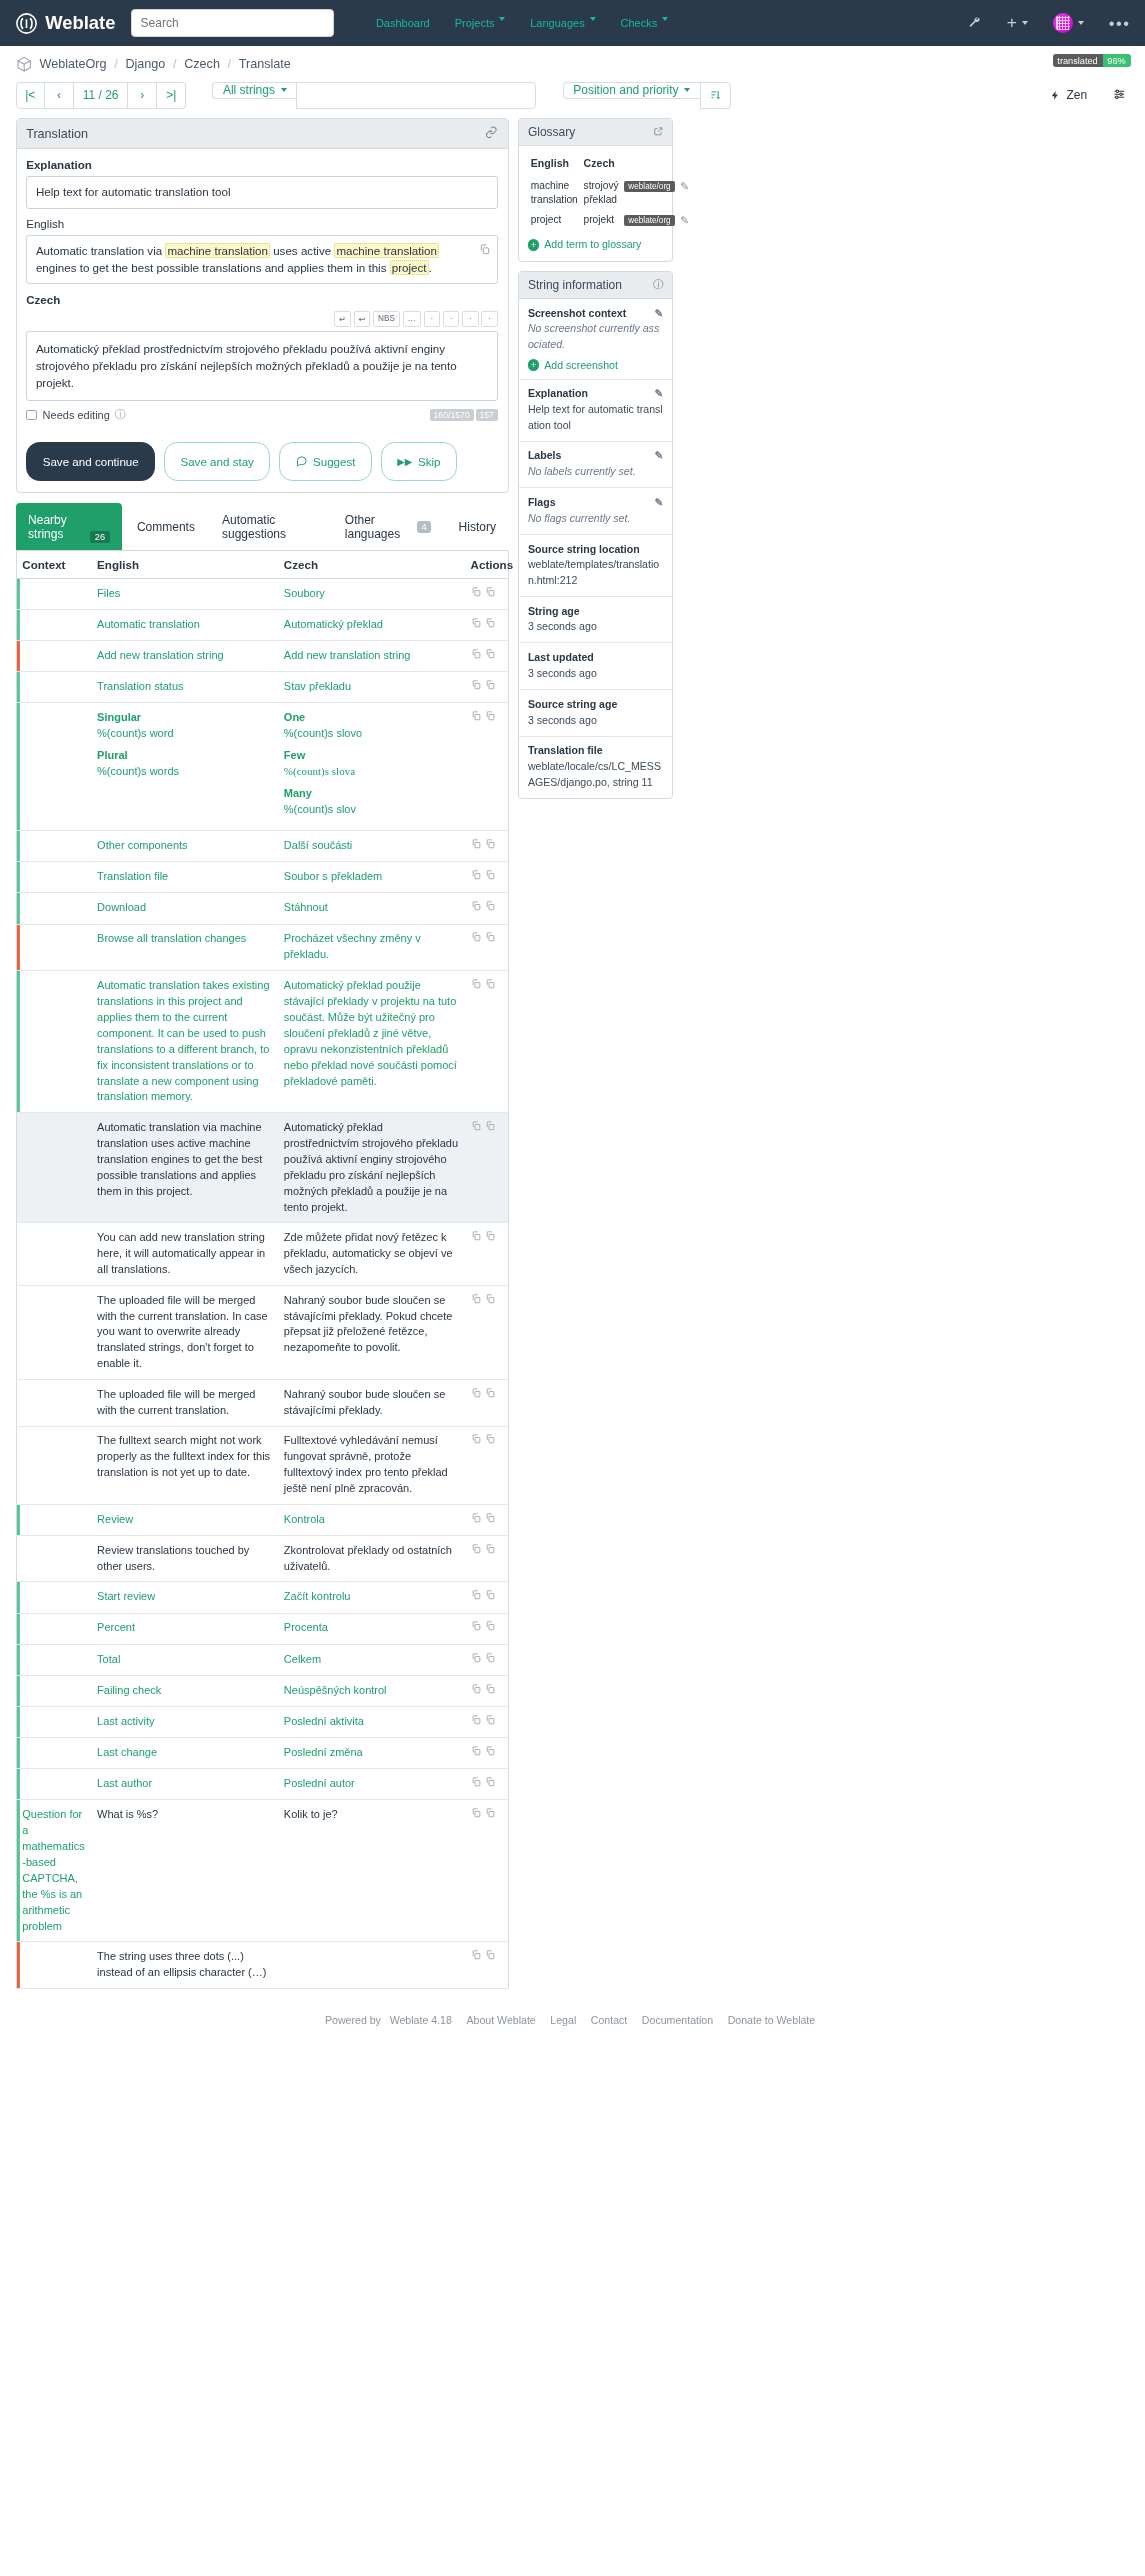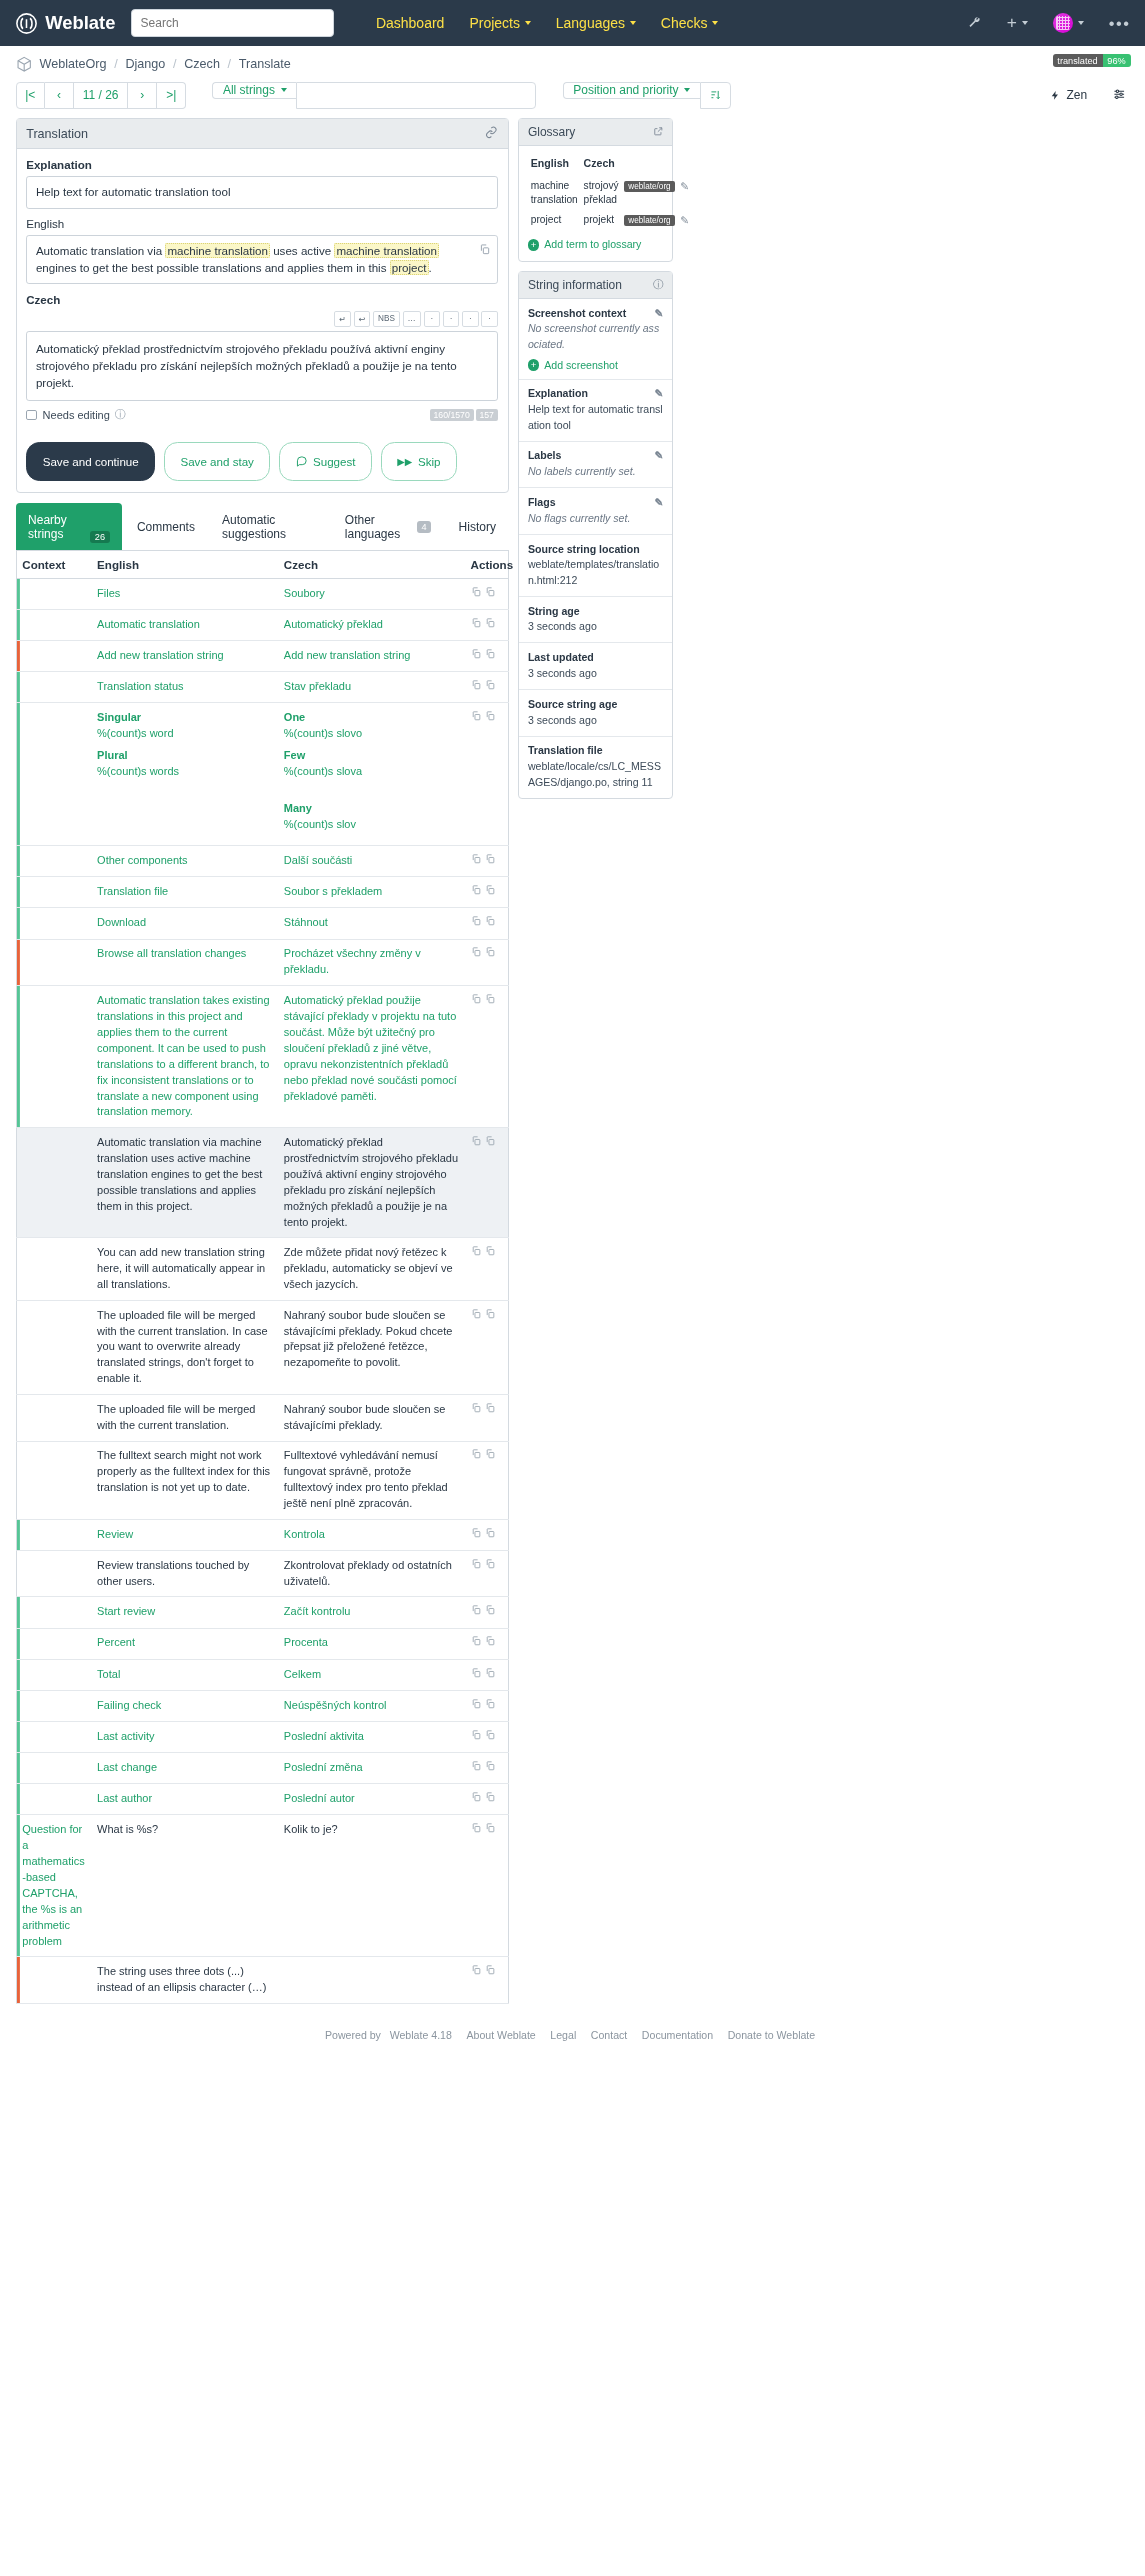--- a/index.html
+++ b/index.html
@@ -18,21 +18,21 @@
   }
   .brand { display:flex; align-items:center; gap:8.7px; color:#fff;
            font-size:18.4px; font-weight:600; margin-right:15.5px; }
   .brand-logo { width:21px; height:21px; }
   .nav-search {
     width:203px; height:28px; border-radius:3.9px; border:1px solid #cfd6dd;
     background:#fff; padding:0 8.7px; font-size:12px; color:#2a3744;
     font-family:"Liberation Sans", sans-serif; outline:none;
   }
   .nav-links { display:flex; align-items:center; gap:25px; margin-left:42px; }
-  .nav-link { color:#fde047; font-size:14px; display:flex; align-items:center; gap:4.8px; }
+  .nav-link { color:#14b8a6; font-size:11px; display:flex; gap:4.8px; }
   .caret { width:0;height:0;border-left:3.9px solid transparent;border-right:3.9px solid transparent;
            border-top:4.8px solid currentColor; display:inline-block; }
   .nav-right { margin-left:auto; display:flex; align-items:center; gap:25px; color:#c3ccd4; }
   .nav-icon { display:flex; align-items:center; gap:4.8px; font-size:14.5px; }
   .avatar {
     width:20.3px; height:20.3px; border-radius:50%;
     background:linear-gradient(135deg,#e13ce1,#d400d4);
     display:inline-block; position:relative; overflow:hidden;
   }
   .avatar::after{content:"";position:absolute;inset:2.9px;
@@ -437,21 +437,21 @@
             <td>
               <div class="lnk-b">Singular</div>
               <div class="lnk" style="margin-bottom: 5.8px;">%(count)s word</div>
               <div class="lnk-b">Plural</div>
               <div class="lnk" style="margin-bottom: 5.8px;">%(count)s words</div>
             </td>
             <td>
               <div class="lnk-b">One</div>
               <div class="lnk" style="margin-bottom: 5.8px;">%(count)s slovo</div>
               <div class="lnk-b">Few</div>
-              <div class="lnk" style="margin-bottom: 21px;">%(count)s slova</div>
+              <div class="lnk" style="margin-bottom: 6px; font-family: Liberation Serif, serif;">%(count)s slova</div>
               <div class="lnk-b">Many</div>
               <div class="lnk" style="margin-bottom: 5.8px;">%(count)s slov</div>
             </td>
             <td class="ac"><span><svg width="10.6" height="11.6" viewBox="0 0 24 24" stroke="#9aa5b0" stroke-width="2" fill="none">
                   <rect x="9" y="9" width="11" height="12" rx="1.5"></rect>
                   <path d="M5 15V4a1 1 0 0 1 1-1h9"></path>
                 </svg></span><span><svg width="10.6" height="11.6" viewBox="0 0 24 24" stroke="#9aa5b0" stroke-width="2" fill="none">
                   <rect x="9" y="9" width="11" height="12" rx="1.5"></rect>
                   <path d="M5 15V4a1 1 0 0 1 1-1h9"></path>
                 </svg></span></td>

